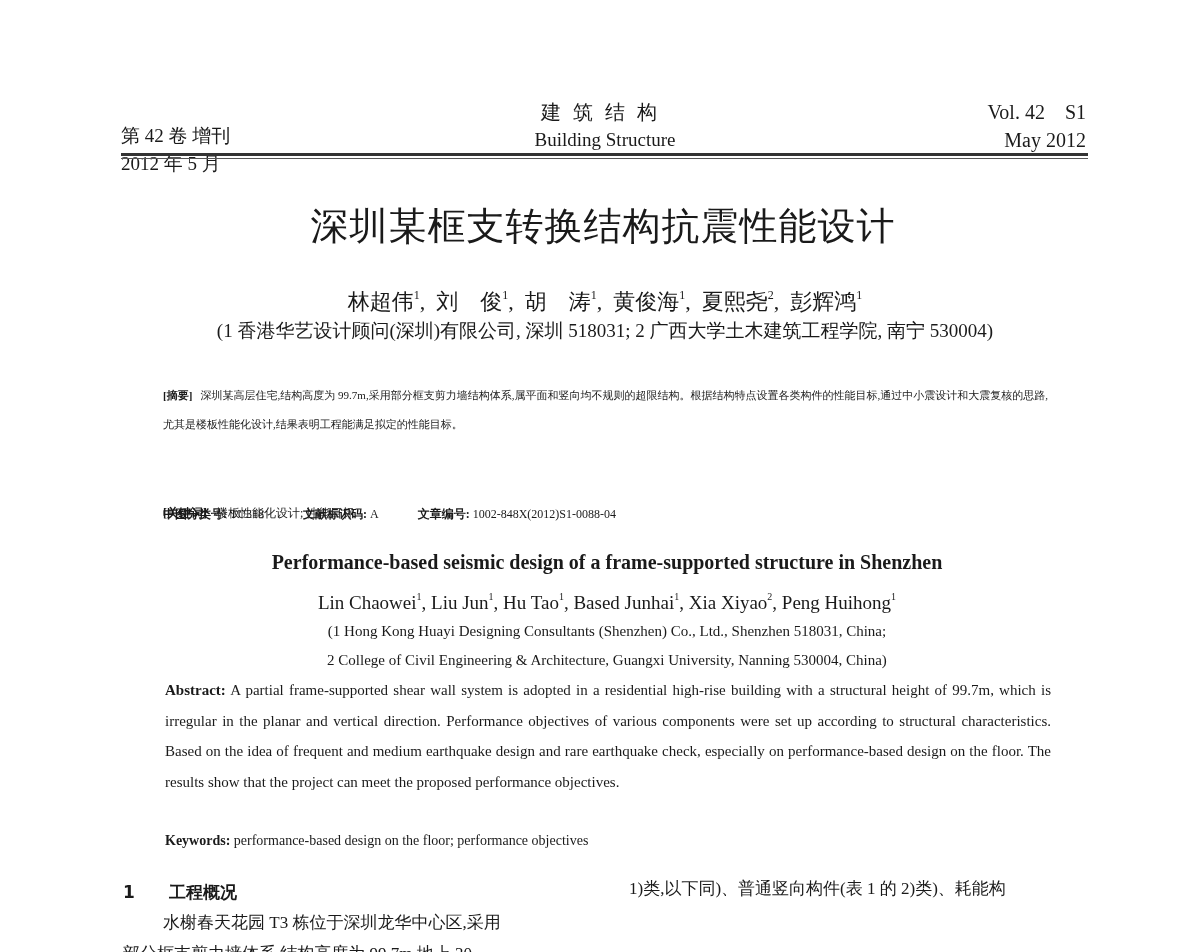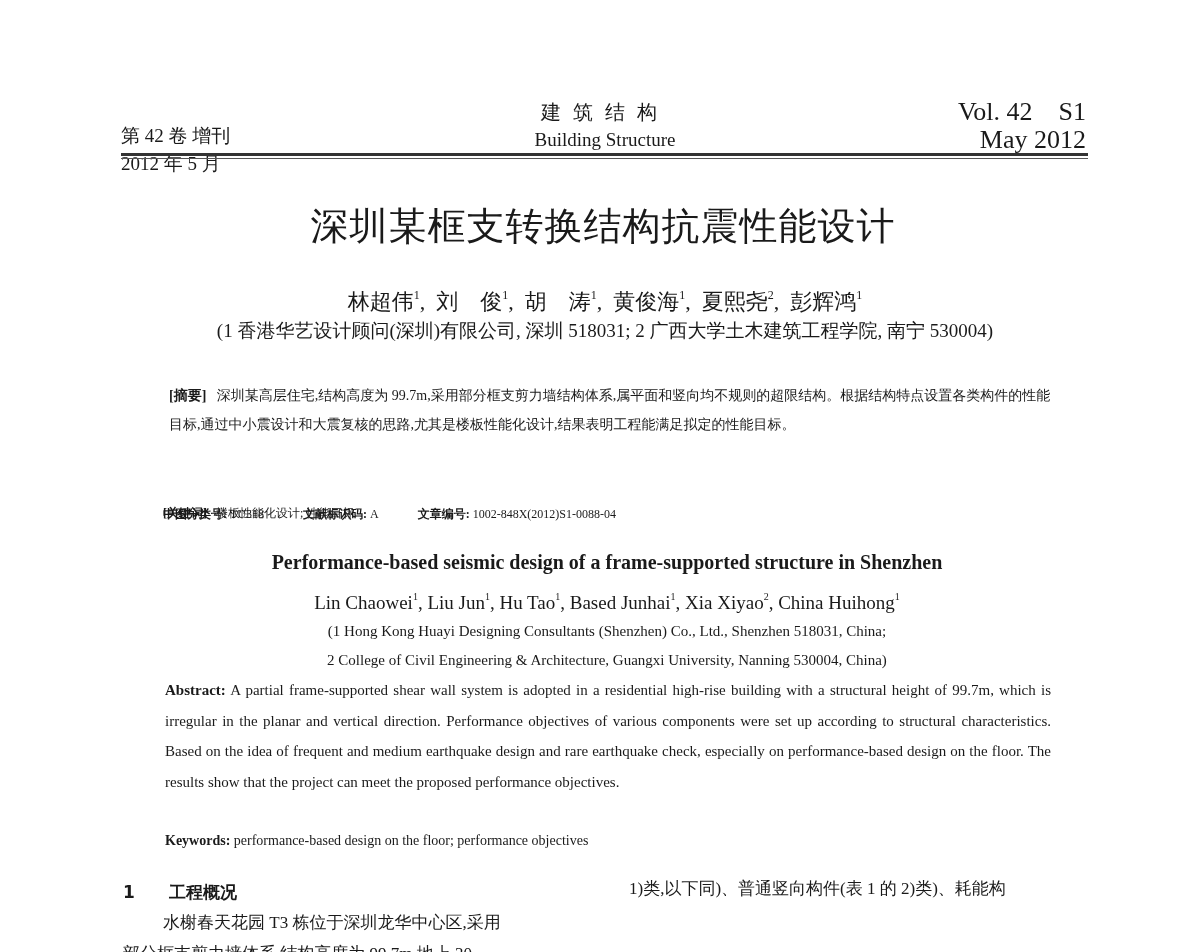--- a/index.html
+++ b/index.html
@@ -10,32 +10,32 @@
     position: relative;
   }
   .abs { position: absolute; }
   .serif { font-family: "Liberation Serif", "DejaVu Serif", serif; }
   .sans { font-family: "DejaVu Sans", "Liberation Sans", sans-serif; }
 
   
   .hdr-left { left: 121px; top: 98px; font-size: 19px; line-height: 28px; margin-top: 24px; }
   .hdr-center { left: 0; width: 1210px; top: 98px; text-align: center; font-size: 19px; line-height: 28px; }
   .hdr-center .cn { letter-spacing: 12px; font-size: 20px; }
-  .hdr-right { right: 114px; top: 98px; text-align: right; font-size: 26px; line-height: 28px; }
+  .hdr-right { right: 114px; top: 98px; text-align: right; font-size: 20px; line-height: 28px; }
   .hdr-rule-thick { left: 121px; width: 967px; top: 153px; height: 3px; background: #333; }
   .hdr-rule-thin { left: 121px; width: 967px; top: 158px; height: 1px; background: #555; }
 
   
   .title { left: 0; width: 1206px; top: 200px; text-align: center; font-size: 38px; line-height: 52px; font-weight: normal; letter-spacing: 1px; }
   .authors { left: 0; width: 1210px; top: 278px; text-align: center; font-size: 22px; line-height: 34px; }
   .authors sup { font-size: 12px; vertical-align: 10px; }
   .affil-cn { left: 0; width: 1210px; top: 316px; text-align: center; font-size: 19px; line-height: 30px; }
 
   
-  .cn-abstract { left: 169px; width: 890px; top: 381px; font-size: 14px; line-height: 29px; }
+  .cn-abstract { left: 163px; width: 890px; top: 381px; font-size: 11px; line-height: 29px; }
   .cn-label { font-weight: bold; }
   .cn-keywords { left: 163px; width: 890px; top: 499px; font-size: 12px; line-height: 29px; }
   .cn-meta { left: 163px; width: 890px; top: 500px; font-size: 12px; line-height: 29px; }
   .cn-meta span.item { margin-right: 36px; }
 
   
   .en-title { left: 0; width: 1214px; top: 546px; text-align: center; font-size: 20px; line-height: 32px; font-weight: bold; }
   .en-authors { left: 0; width: 1214px; top: 582px; text-align: center; font-size: 19px; line-height: 30px; }
   .en-authors sup { font-size: 10px; vertical-align: 9px; }
   .en-affil { left: 0; width: 1214px; top: 617px; text-align: center; font-size: 15px; line-height: 29px; }
@@ -95,21 +95,21 @@
   <span class="item"><span class="cn-label">文章编号:</span> <span>1002-848X(2012)S1-0088-04</span></span>
 </div>
 
 <div class="abs en-title serif">Performance-based seismic design of a frame-supported structure in Shenzhen</div>
 <div class="abs en-authors serif">
   <span><span>Lin Chaowei</span><sup>1</sup></span>,
   <span><span>Liu Jun</span><sup>1</sup></span>,
   <span><span>Hu Tao</span><sup>1</sup></span>,
   <span><span>Based Junhai</span><sup>1</sup></span>,
   <span><span>Xia Xiyao</span><sup>2</sup></span>,
-  <span><span>China Huihong</span><sup>1</sup></span>
+  <span><span>Peng Huihong</span><sup>1</sup></span>
 </div>
 <div class="abs en-affil serif">
   <div>(1 Hong Kong Huayi Designing Consultants (Shenzhen) Co., Ltd., Shenzhen 518031, China;</div>
   <div>2 College of Civil Engineering &amp; Architecture, Guangxi University, Nanning 530004, China)</div>
 </div>
 <div class="abs en-abstract serif">
   <span class="bold">Abstract:</span>
   <span>A partial frame-supported shear wall system is adopted in a residential high-rise building with a structural height of 99.7m, which is irregular in the planar and vertical direction. Performance objectives of various components were set up according to structural characteristics. Based on the idea of frequent and medium earthquake design and rare earthquake check, especially on performance-based design on the floor. The results show that the project can meet the proposed performance objectives.</span>
 </div>
 <div class="abs en-keywords serif">

